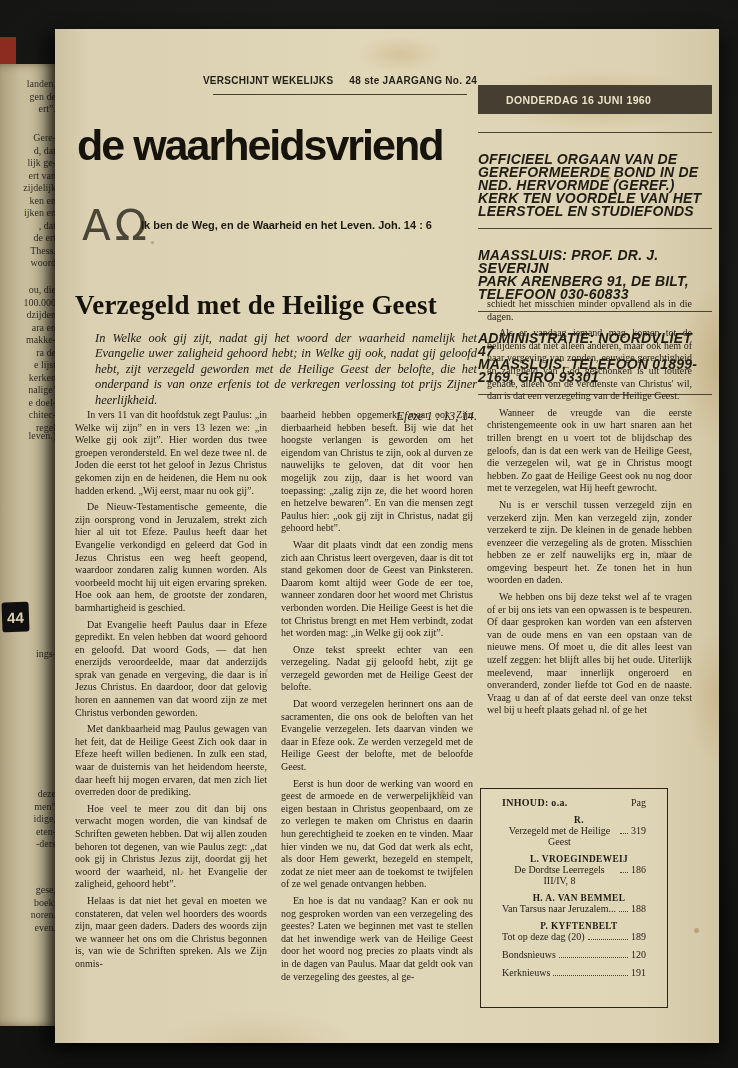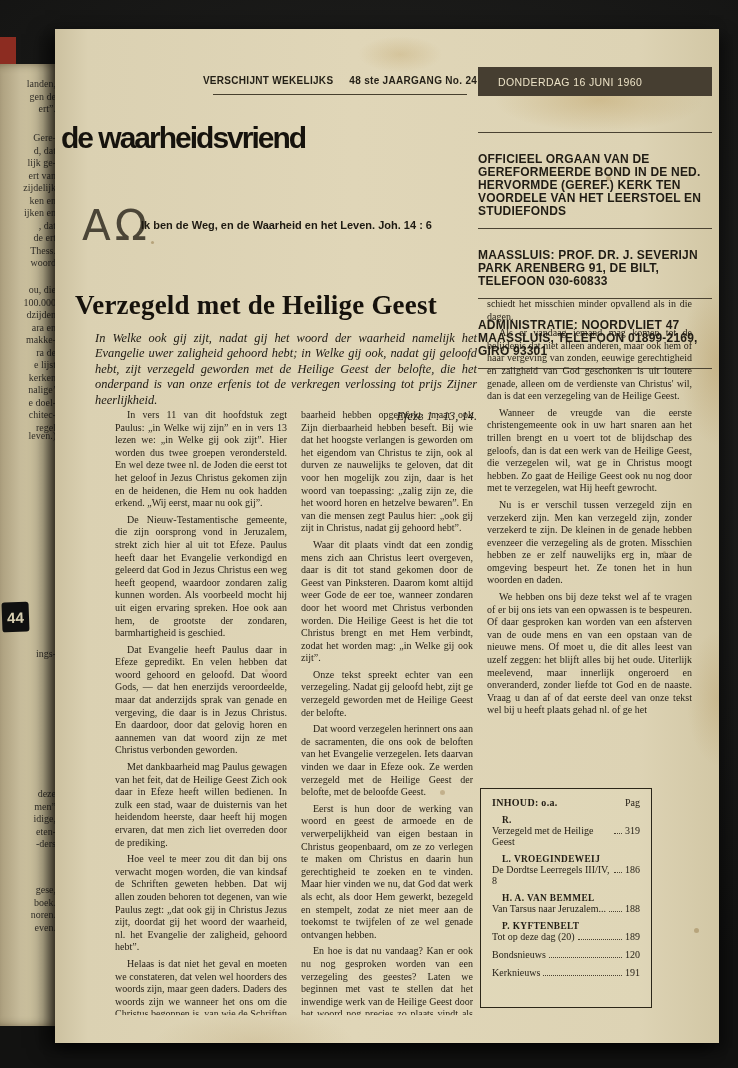--- a/index.html
+++ b/index.html
@@ -34,51 +34,51 @@
     box-shadow:96px 212px 0 rgba(128,94,40,.4), 552px 148px 0 1px rgba(128,94,40,.35),
       608px 522px 0 rgba(128,94,40,.4), 126px 842px 0 rgba(128,94,40,.3),
       386px 762px 0 1px rgba(128,94,40,.3), 300px 452px 0 rgba(128,94,40,.3),
       640px 900px 0 1px rgba(128,94,40,.35), 210px 640px 0 rgba(128,94,40,.3);}
 
   
   .issue-row{position:absolute;left:150px;top:46px;width:270px;display:flex;gap:16px;
     justify-content:center;white-space:nowrap;font-family:"Liberation Sans",sans-serif;
     font-weight:bold;font-size:10px;letter-spacing:.3px;color:#231f16;}
   .issue-rule{position:absolute;left:158px;top:65px;width:254px;height:1px;background:#463f2e;}
-  .date-box{position:absolute;left:423px;top:38px;width:234px;height:29px;background:#463e31;
-    color:#ece2c6;font-family:"Liberation Sans",sans-serif;font-weight:normal;font-size:10.5px;
-    letter-spacing:.4px;display:flex;align-items:center;padding-left:20px;box-sizing:border-box;}
-  .masthead{position:absolute;left:6px;top:92px;margin:0;font-family:"Liberation Sans",sans-serif;
-    font-weight:bold;font-size:30px;letter-spacing:-2px;color:#16130d;}
+  .date-box{position:absolute;left:423px;top:56px;width:234px;height:29px;background:#463e31;
+    color:#ece2c6;font-family:"Liberation Sans",sans-serif;font-weight:bold;font-size:10.5px;
+    letter-spacing:.4px;display:flex;align-items:center;padding-left:28px;box-sizing:border-box;}
+  .masthead{position:absolute;left:22px;top:92px;margin:0;font-family:"Liberation Sans",sans-serif;
+    font-weight:bold;font-size:43px;letter-spacing:-2px;color:#16130d;}
   .info-col{position:absolute;left:423px;top:96px;width:234px;font-family:"Liberation Sans",sans-serif;
     font-weight:bold;color:#201c14;}
   .info-col .rule{height:1px;background:#4a4232;margin:7px 0;}
-  .info-block{font-size:12px;line-height:13px;letter-spacing:.2px;margin:20px 0 10px;}
+  .info-block{font-size:14px;line-height:13px;letter-spacing:.2px;margin:20px 0 10px;font-style:italic;}
   .alpha-omega{position:absolute;left:27px;top:172px;font-family:"DejaVu Sans",sans-serif;
     font-size:42px;letter-spacing:4px;color:#4b4537;}
   .motto{position:absolute;left:86px;top:190px;font-family:"Liberation Sans",sans-serif;
     font-weight:bold;font-size:11px;color:#1e1a12;}
 
   
   .article-title{position:absolute;left:20px;top:261px;margin:0;font-weight:bold;
     font-size:27px;color:#16120c;letter-spacing:.2px;}
   .intro{position:absolute;left:40px;top:302px;width:382px;font-style:italic;font-size:12.4px;
     line-height:15.4px;text-align:justify;color:#1d1912;}
   .intro-ref{display:block;text-align:right;margin-top:1px;}
   .cols12{position:absolute;left:20px;top:380px;width:398px;height:606px;display:flex;gap:14px;}
   .bodytext{font-size:10px;line-height:12.6px;text-align:justify;color:#221d14;overflow:hidden;}
-  .colA{width:192px;height:606px;margin-left:40px;}
+  .colA{width:192px;height:606px;}
   .colB{width:192px;height:606px;}
   .bodytext .para{margin:0 0 4px;text-indent:12px;}
   .cont .para:first-child{text-indent:0;}
   .col3{position:absolute;left:432px;top:269px;width:205px;height:482px;}
 
   
-  .inhoud-box{position:absolute;left:425px;top:759px;width:172px;height:220px;box-sizing:border-box;
-    border:1px solid #2b2619;padding:8px 11px;font-size:10px;color:#221d14;background:rgba(255,250,230,.08);}
+  .inhoud-box{position:absolute;left:425px;top:759px;width:188px;height:220px;box-sizing:border-box;
+    border:1px solid #2b2619;padding:8px 21px;font-size:10px;color:#221d14;background:rgba(255,250,230,.08);text-align:center;}
   .inhoud-head{display:flex;justify-content:space-between;align-items:baseline;}
   .inhoud-title{font-weight:bold;font-size:10px;letter-spacing:.3px;}
   .entry{margin-top:7px;}
   .entry-author{font-weight:bold;font-size:9.3px;letter-spacing:.4px;padding-left:10px;}
   .entry-author:empty{display:none;}
   .entry-line{display:flex;align-items:baseline;}
   .entry-dots{flex:1;border-bottom:1px dotted #4a4232;margin:0 3px 2px;min-width:8px;}
 </style>
 </head>
 <body>

